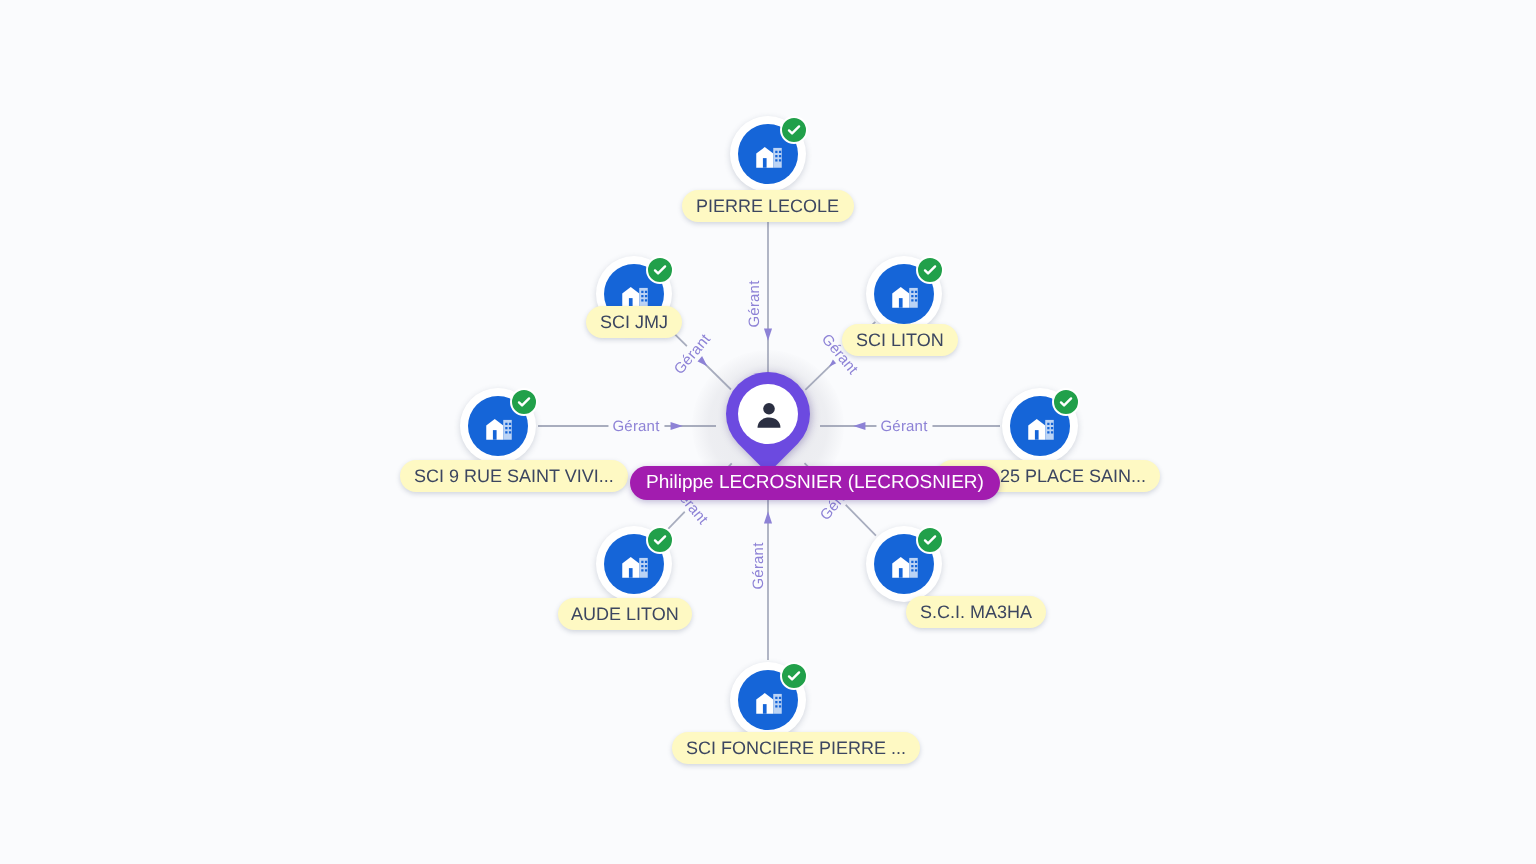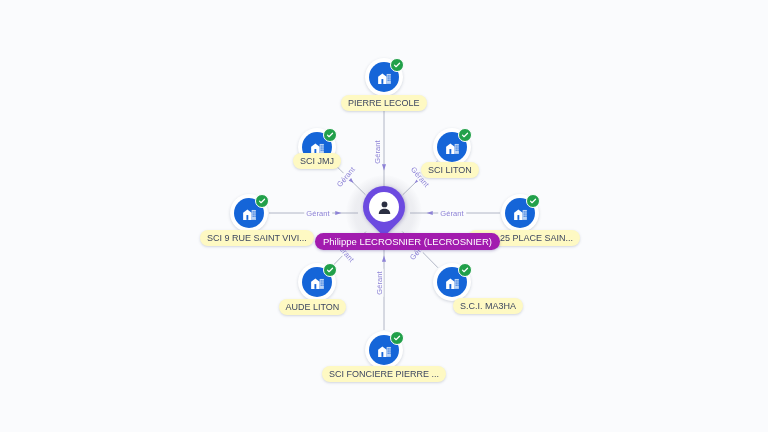--- a/index.html
+++ b/index.html
@@ -306,21 +306,21 @@
             <rect x="19" y="15" width="1.6" height="1.6" fill="#1565d8"></rect>
             <rect x="7.7" y="14.2" width="2.6" height="6.8" fill="#1565d8"></rect>
           </svg>
         </div>
         <div class="co-check">
           <svg width="8" height="8" viewBox="0 0 24 24">
             <path d="M4.5 12.6l4.6 4.6L19.6 6.7" stroke="#ffffff" stroke-width="3.6" fill="none" stroke-linecap="round" stroke-linejoin="round"></path>
           </svg>
         </div>
       </div>
-      <div class="node-label" style="left: 322px; top: 366px;">SCI FONCIERE PIERRE ...</div>
+      <div class="node-label" style="left: 336px; top: 366px;">SCI FONCIERE PIERRE ...</div>
       <div class="company-node" style="left: 433px; top: 263px;">
         <div class="co-ring"></div>
         <div class="co-disc">
           <svg width="17" height="17" viewBox="0 0 24 24">
             <path d="M3 21V11l6-4.6L15 11v10z" fill="#ffffff"></path>
             <path d="M15 21V7h6v14z" fill="#bcd4f5"></path>
             <rect x="16.4" y="9" width="1.6" height="1.6" fill="#1565d8"></rect>
             <rect x="19" y="9" width="1.6" height="1.6" fill="#1565d8"></rect>
             <rect x="16.4" y="12" width="1.6" height="1.6" fill="#1565d8"></rect>
             <rect x="19" y="12" width="1.6" height="1.6" fill="#1565d8"></rect>

